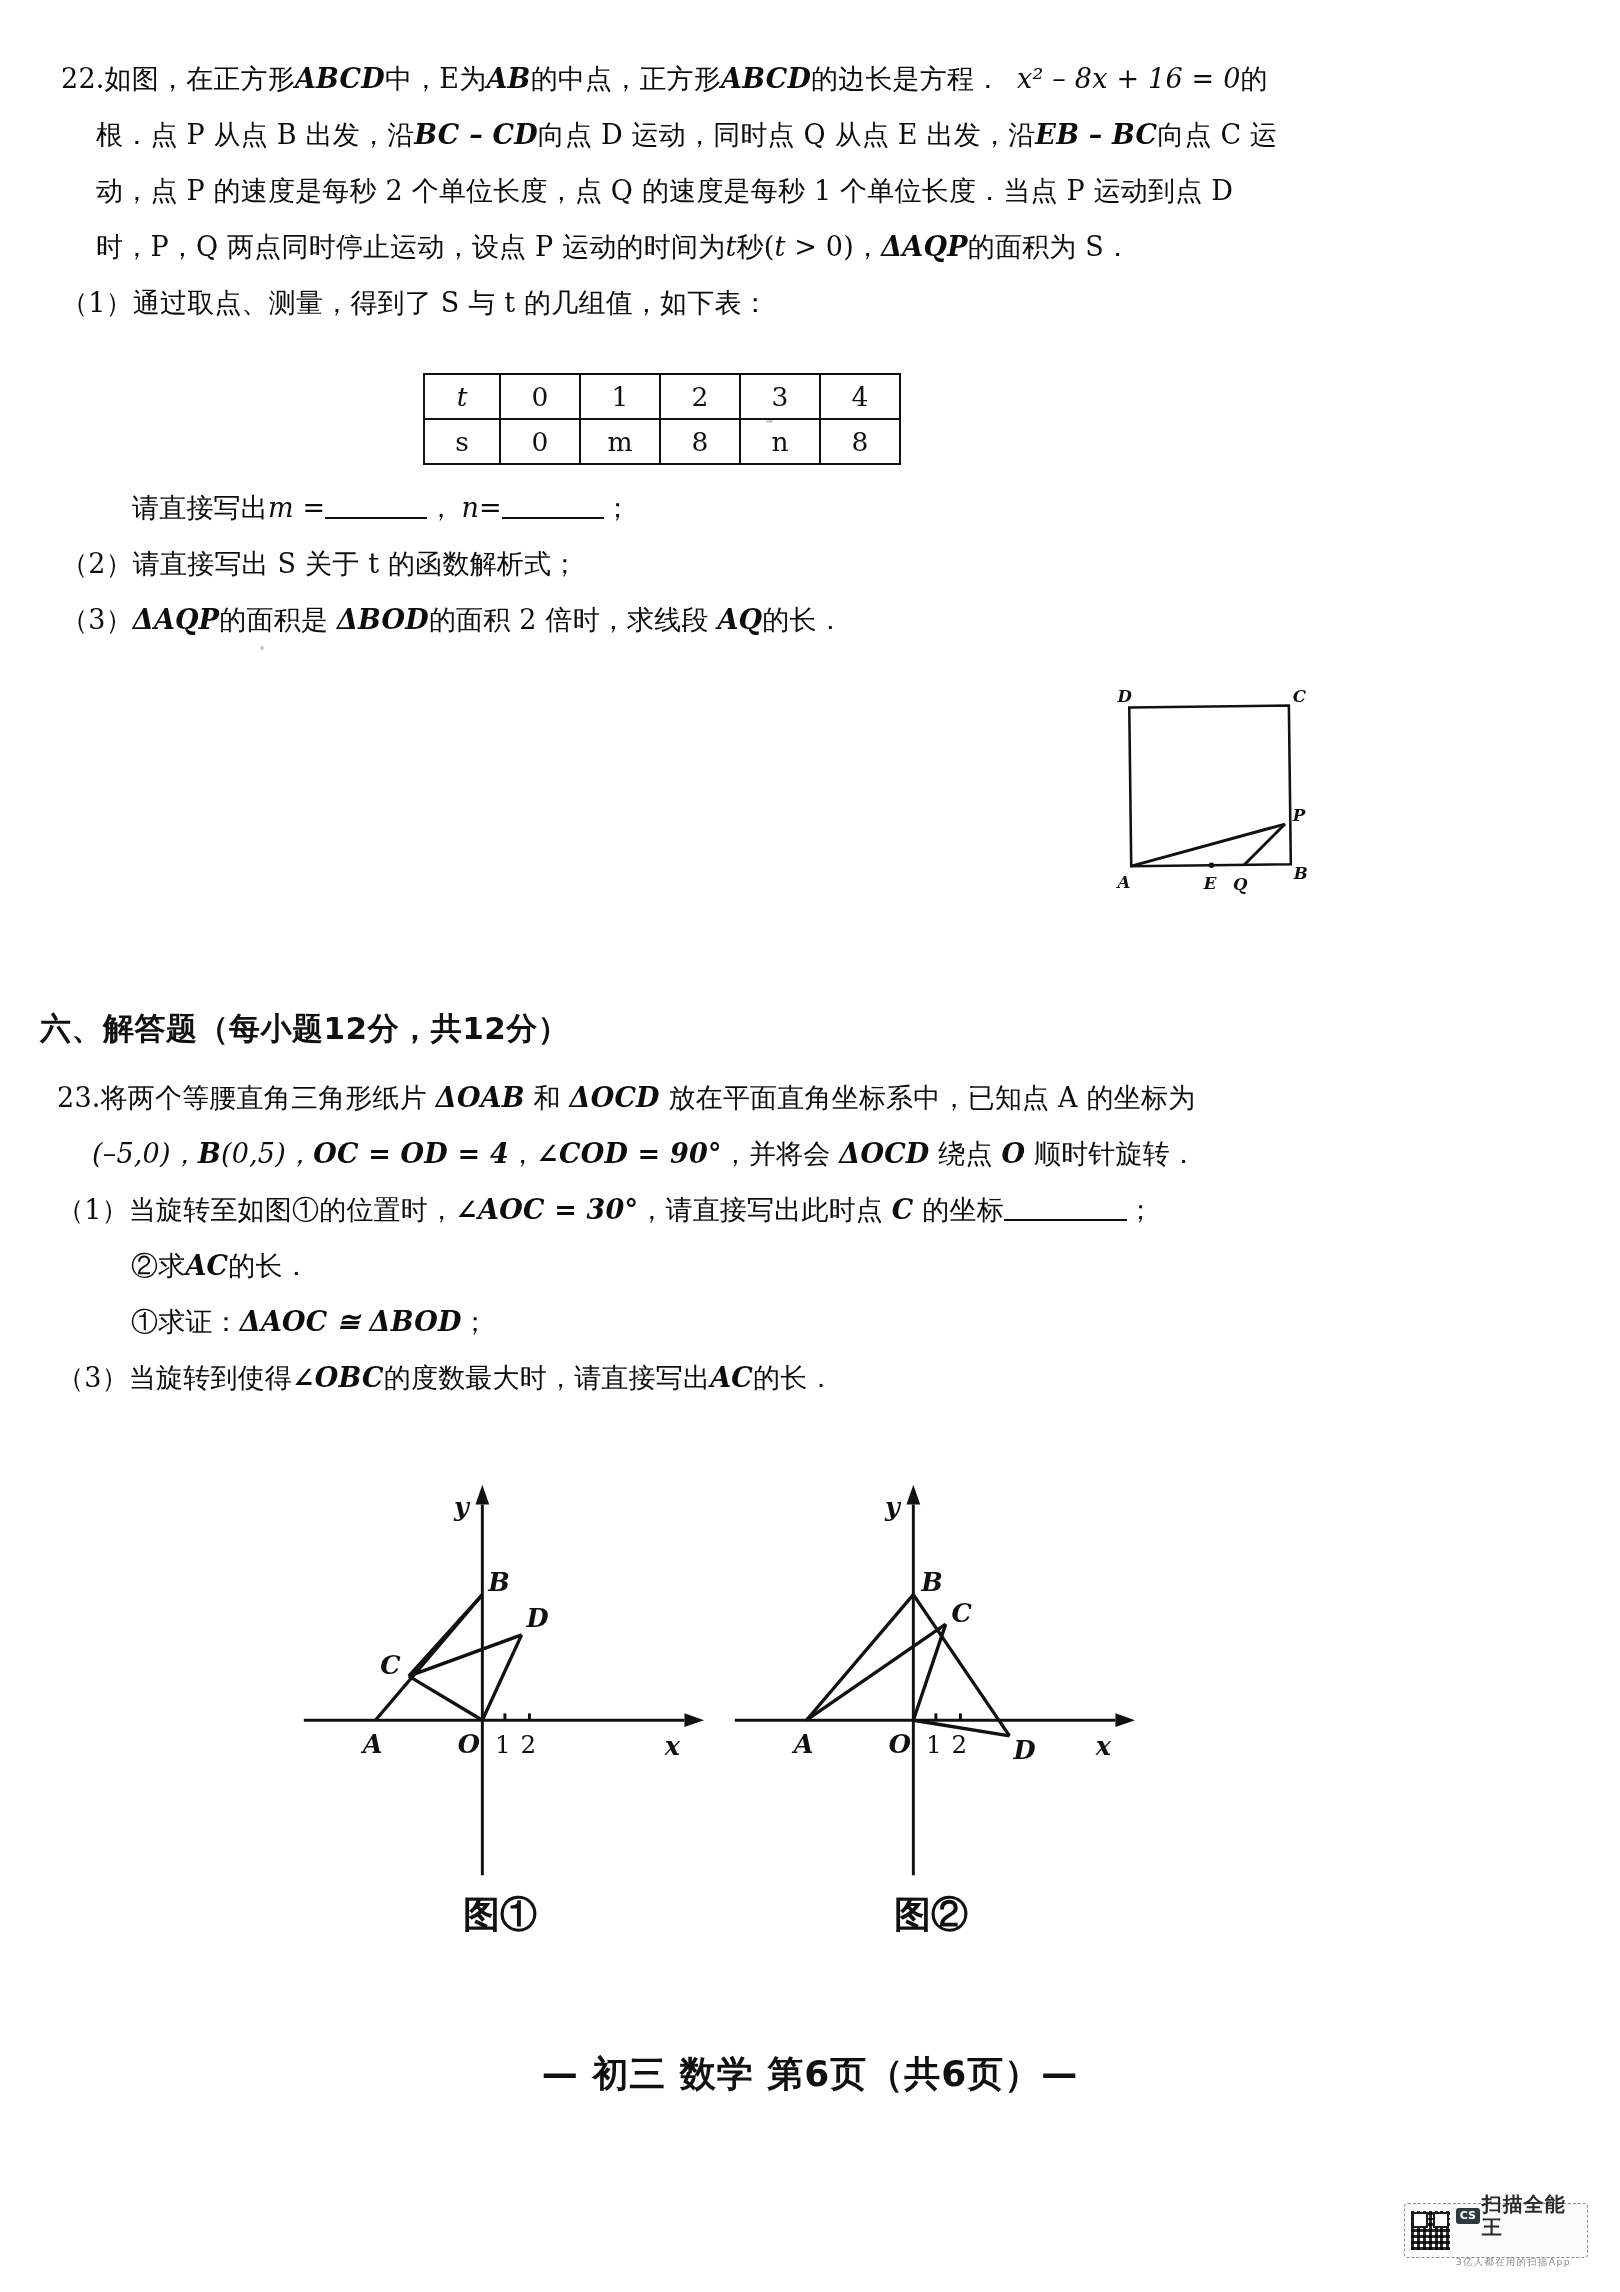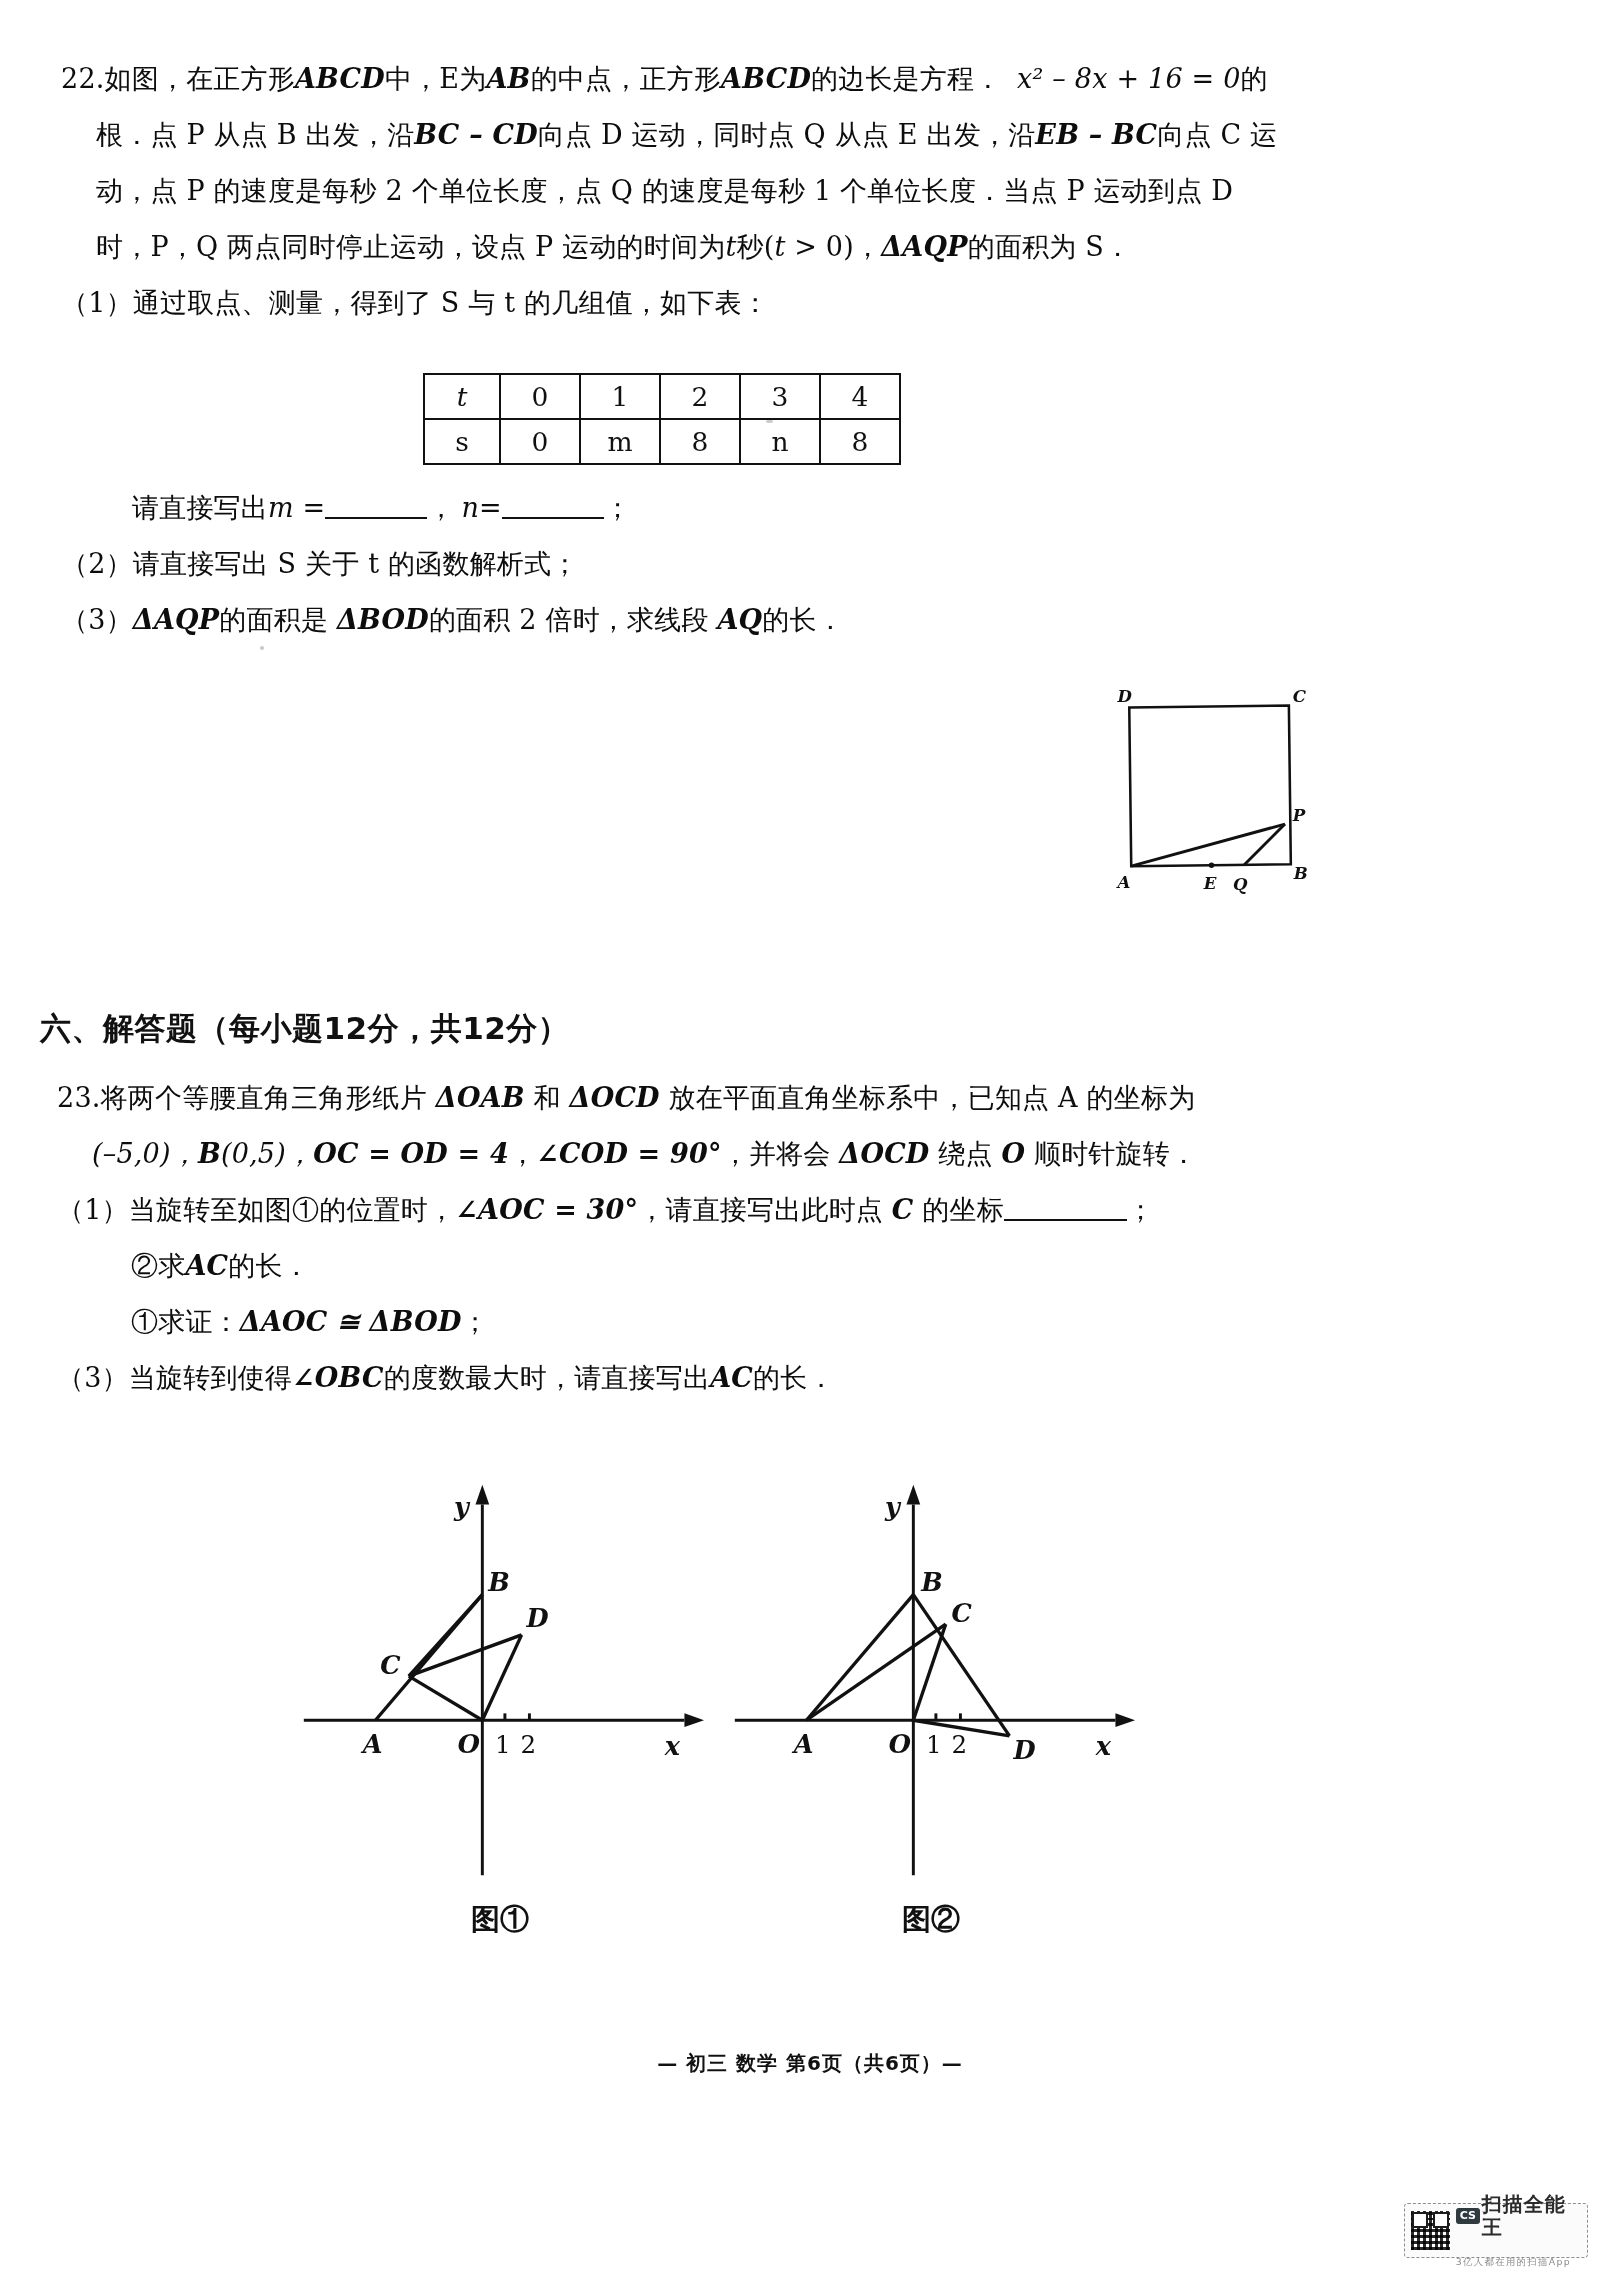--- a/index.html
+++ b/index.html
@@ -74,29 +74,29 @@
   #q23 .indent{padding-left:35px;}
   #q23 .indent2{padding-left:74px;}
 
   
   #figs{position:absolute;left:294px;top:1475px;width:863px;height:461px;}
   .figwrap{position:absolute;top:0;width:412px;height:461px;}
   #figwrap1{left:0;}
   #figwrap2{left:431px;}
   .figcap{
     position:absolute;bottom:-3.9px;width:100%;
-    text-align:center;font-size:29px;
+    text-align:center;font-size:37px;
     font-family:Liberation Serif, serif;
     font-weight:600;
   }
 
   
   #footer{
     position:absolute;left:0;top:2050px;width:100%;
-    text-align:center;font-size:20px;font-weight:700;
+    text-align:center;font-size:36px;font-weight:700;
     font-family:"DejaVu Sans","Liberation Sans",sans-serif;
     letter-spacing:1px;
   }
 
   
   #watermark{
     position:absolute;left:1404px;top:2203px;
     width:184px;height:55px;
     border:1.6px dashed #8d8d8d;
     border-radius:3.9px;

